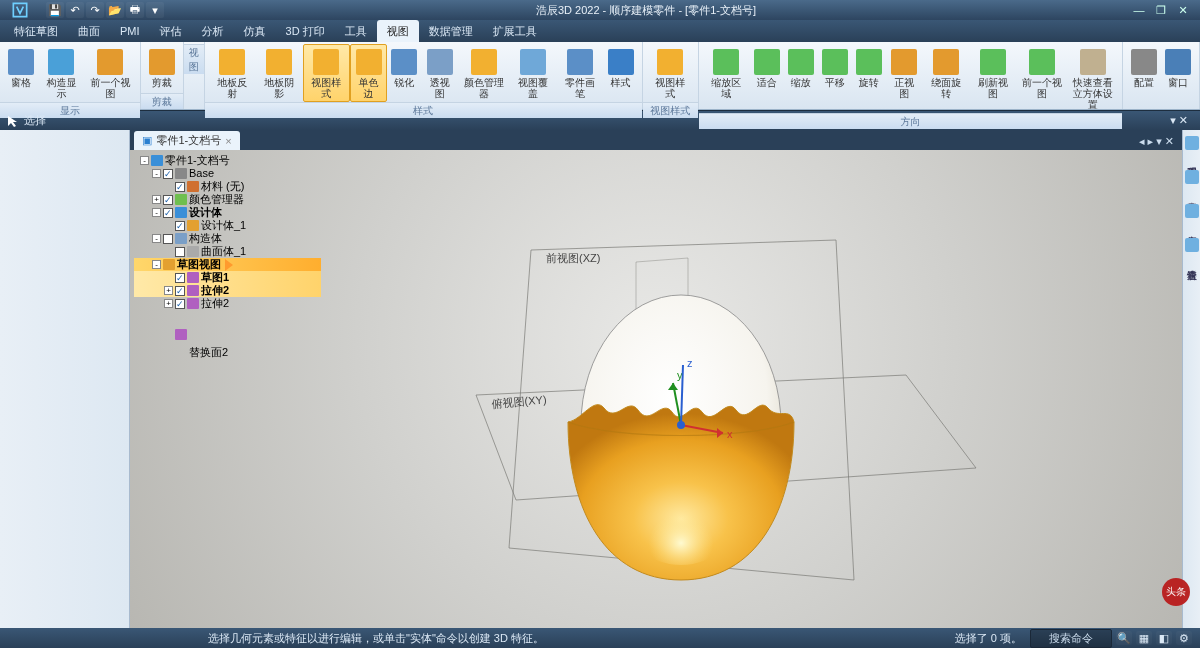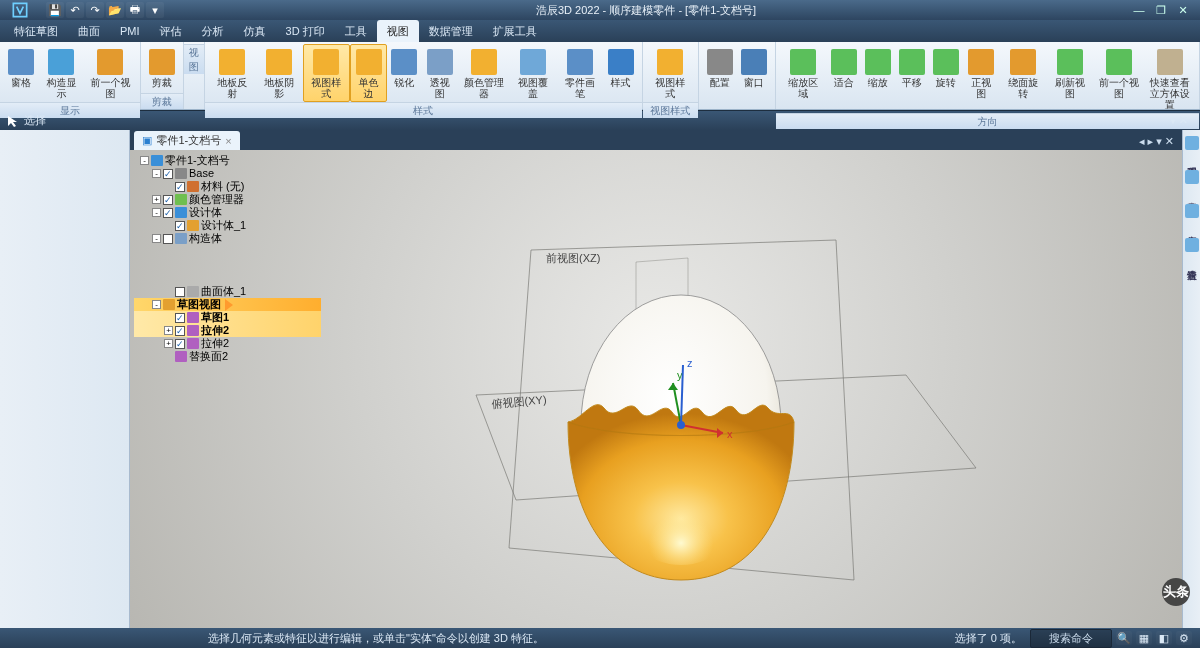--- a/index.html
+++ b/index.html
@@ -44,21 +44,21 @@
 .right-dock { width:18px; background:linear-gradient(90deg,#dde8f2,#e8eff6); border-left:1px solid #a8bace; display:flex; flex-direction:column; align-items:center; gap:6px; padding-top:6px; }
 .right-dock .dock-item { writing-mode:vertical-rl; font-size:10px; color:#335; padding:4px 1px; cursor:pointer; }
 .dock-icon { width:14px; height:14px; background:#8fb3d9; border-radius:2px; }
 .statusbar { height:20px; background:linear-gradient(#3a5775,#2a4058); display:flex; align-items:center; color:#dbe8f5; padding:0 8px; font-size:10px; }
 .statusbar .spacer { flex:1; }
 .statusbar .field { background:rgba(0,0,0,0.25); border:1px solid #1a2838; padding:1px 18px; margin-left:8px; border-radius:2px; color:#cde; }
 .statusbar .sicon { width:16px; height:14px; margin-left:4px; display:flex; align-items:center; justify-content:center; cursor:pointer; border-radius:2px; background:rgba(255,255,255,0.03); }
 .viewcube { position:absolute; right:20px; bottom:30px; width:80px; height:80px; }
 .egg-shell { fill:url(#shellGrad); stroke:#c28a1e; stroke-width:1; }
 .watermark { position:absolute; right:10px; bottom:22px; display:flex; align-items:center; gap:6px; opacity:0.95; }
-.watermark .wm-circle { width:28px; height:28px; border-radius:50%; background:#404040; display:flex; align-items:center; justify-content:center; color:#fff; font-size:13px; font-weight:bold; }
+.watermark .wm-circle { width:28px; height:28px; border-radius:50%; background:#b91c1c; display:flex; align-items:center; justify-content:center; color:#fff; font-size:10px; font-weight:normal; }
 .watermark .wm-text { font-size:22px; font-weight:600; color:#fff; -webkit-text-stroke:1px #555; text-shadow:0 0 3px rgba(0,0,0,0.4); font-style:italic; letter-spacing:1px; }
 svg.ico-svg { width:20px; height:20px; }
 </style>
 </head>
 <body>
 
 <div class="titlebar">
   <div class="logo">
     <svg class="ico-svg" viewBox="0 0 24 24">
         <path d="M4 4 L20 4 L20 20 L4 20 Z M8 8 L12 16 L16 8" fill="none" stroke="#6fd0ff" stroke-width="2"></path>
@@ -174,73 +174,73 @@
         <div class="ribbon-btn">
           <div class="ribbon-icon" style="background: rgb(242, 176, 48);"></div>
           <div class="ribbon-label">视图样式</div>
         </div>
       </div>
       <div class="ribbon-group-label">视图样式</div>
     </div>
     <div class="ribbon-group">
       <div class="ribbon-row">
         <div class="ribbon-btn">
+          <div class="ribbon-icon" style="background: rgb(91, 191, 91);"></div>
+          <div class="ribbon-label">缩放区域</div>
+        </div>
+        <div class="ribbon-btn">
+          <div class="ribbon-icon" style="background: rgb(91, 191, 91);"></div>
+          <div class="ribbon-label">适合</div>
+        </div>
+        <div class="ribbon-btn">
+          <div class="ribbon-icon" style="background: rgb(91, 191, 91);"></div>
+          <div class="ribbon-label">缩放</div>
+        </div>
+        <div class="ribbon-btn">
+          <div class="ribbon-icon" style="background: rgb(91, 191, 91);"></div>
+          <div class="ribbon-label">平移</div>
+        </div>
+        <div class="ribbon-btn">
+          <div class="ribbon-icon" style="background: rgb(91, 191, 91);"></div>
+          <div class="ribbon-label">旋转</div>
+        </div>
+        <div class="ribbon-btn">
+          <div class="ribbon-icon" style="background: rgb(227, 154, 46);"></div>
+          <div class="ribbon-label">正视图</div>
+        </div>
+        <div class="ribbon-btn">
+          <div class="ribbon-icon" style="background: rgb(227, 154, 46);"></div>
+          <div class="ribbon-label">绕面旋转</div>
+        </div>
+        <div class="ribbon-btn">
+          <div class="ribbon-icon" style="background: rgb(91, 191, 91);"></div>
+          <div class="ribbon-label">刷新视图</div>
+        </div>
+        <div class="ribbon-btn">
+          <div class="ribbon-icon" style="background: rgb(91, 191, 91);"></div>
+          <div class="ribbon-label">前一个视图</div>
+        </div>
+        <div class="ribbon-btn">
+          <div class="ribbon-icon" style="background: rgb(192, 176, 144);"></div>
+          <div class="ribbon-label">快速查看立方体设置</div>
+        </div>
+      </div>
+      <div class="ribbon-group-label">方向</div>
+    </div>
+    <div class="ribbon-group">
+      <div class="ribbon-row">
+        <div class="ribbon-btn">
           <div class="ribbon-icon" style="background: rgb(136, 136, 136);"></div>
           <div class="ribbon-label">配置</div>
         </div>
         <div class="ribbon-btn">
           <div class="ribbon-icon" style="background: rgb(74, 127, 183);"></div>
           <div class="ribbon-label">窗口</div>
         </div>
       </div>
-    </div>
-    <div class="ribbon-group">
-      <div class="ribbon-row">
-        <div class="ribbon-btn">
-          <div class="ribbon-icon" style="background: rgb(91, 191, 91);"></div>
-          <div class="ribbon-label">缩放区域</div>
-        </div>
-        <div class="ribbon-btn">
-          <div class="ribbon-icon" style="background: rgb(91, 191, 91);"></div>
-          <div class="ribbon-label">适合</div>
-        </div>
-        <div class="ribbon-btn">
-          <div class="ribbon-icon" style="background: rgb(91, 191, 91);"></div>
-          <div class="ribbon-label">缩放</div>
-        </div>
-        <div class="ribbon-btn">
-          <div class="ribbon-icon" style="background: rgb(91, 191, 91);"></div>
-          <div class="ribbon-label">平移</div>
-        </div>
-        <div class="ribbon-btn">
-          <div class="ribbon-icon" style="background: rgb(91, 191, 91);"></div>
-          <div class="ribbon-label">旋转</div>
-        </div>
-        <div class="ribbon-btn">
-          <div class="ribbon-icon" style="background: rgb(227, 154, 46);"></div>
-          <div class="ribbon-label">正视图</div>
-        </div>
-        <div class="ribbon-btn">
-          <div class="ribbon-icon" style="background: rgb(227, 154, 46);"></div>
-          <div class="ribbon-label">绕面旋转</div>
-        </div>
-        <div class="ribbon-btn">
-          <div class="ribbon-icon" style="background: rgb(91, 191, 91);"></div>
-          <div class="ribbon-label">刷新视图</div>
-        </div>
-        <div class="ribbon-btn">
-          <div class="ribbon-icon" style="background: rgb(91, 191, 91);"></div>
-          <div class="ribbon-label">前一个视图</div>
-        </div>
-        <div class="ribbon-btn">
-          <div class="ribbon-icon" style="background: rgb(192, 176, 144);"></div>
-          <div class="ribbon-label">快速查看立方体设置</div>
-        </div>
-      </div>
-      <div class="ribbon-group-label">方向</div>
     </div>
   </div>
 
 <div class="sel-bar">
   <div class="sel-label">
     <svg width="14" height="14">
         <path d="M2 2 L2 12 L5 9 L8 13 L10 12 L7 8 L11 8 Z" fill="#fff"></path>
       </svg>
     <span>选择</span>
   </div>
@@ -285,35 +285,35 @@
           <div class="tree-row" style="padding-left: 18px;">
             <div class="exp">+</div>
             <div class="chk on"></div>
             <div class="ico" style="background: rgb(111, 191, 79);"></div>
             <span style="font-weight: normal;">颜色管理器</span>
           </div>
           <div class="tree-row" style="padding-left: 18px;">
             <div class="exp">-</div>
             <div class="chk on"></div>
             <div class="ico" style="background: rgb(58, 143, 216);"></div>
-            <span style="font-weight: normal; text-align: right;">设计体</span>
+            <span style="font-weight: bold; text-align: right;">设计体</span>
           </div>
           <div class="tree-row" style="padding-left: 30px;">
             <div style="width: 9px;"></div>
             <div class="chk on"></div>
             <div class="ico" style="background: rgb(227, 160, 48);"></div>
             <span style="font-weight: normal;">设计体_1</span>
           </div>
           <div class="tree-row" style="padding-left: 18px;">
             <div class="exp">-</div>
             <div class="chk"></div>
             <div class="ico" style="background: rgb(122, 159, 199);"></div>
             <span style="font-weight: normal;">构造体</span>
           </div>
-          <div class="tree-row" style="padding-left: 30px; margin-top: 40px;">
+          <div class="tree-row" style="padding-left: 30px;">
             <div style="width: 9px;"></div>
             <div class="chk"></div>
             <div class="ico" style="background: rgb(170, 170, 170);"></div>
             <span style="font-weight: normal;">曲面体_1</span>
           </div>
           <div class="tree-row hl" style="padding-left: 18px;">
             <div class="exp">-</div>
             <div class="ico" style="background: rgb(227, 160, 48);"></div>
             <span style="font-weight: bold;">草图视图</span>
             <div class="arrow-r"></div>
@@ -332,21 +332,21 @@
           </div>
           <div class="tree-row" style="padding-left: 30px;">
             <div class="exp">+</div>
             <div class="chk on"></div>
             <div class="ico" style="background: rgb(176, 96, 192);"></div>
             <span style="font-weight: normal;">拉伸2</span>
           </div>
           <div class="tree-row" style="padding-left: 30px;">
             <div style="width: 9px;"></div>
             <div class="ico" style="background: rgb(176, 96, 192);"></div>
-            <span style="font-weight: normal;">替换面2</span>
+            <span style="font-weight: normal; margin-top: 36px;">替换面2</span>
           </div>
         </div>
 
       <svg width="100%" height="100%" viewBox="0 0 1040 478" style="position:absolute;left:0;top:0;">
         <defs>
           <radialGradient id="shellGrad" cx="50%" cy="65%" r="60%">
             <stop offset="0%" stop-color="#ffe9a0"></stop>
             <stop offset="35%" stop-color="#f8c24a"></stop>
             <stop offset="75%" stop-color="#e8a020"></stop>
             <stop offset="100%" stop-color="#c07810"></stop>

